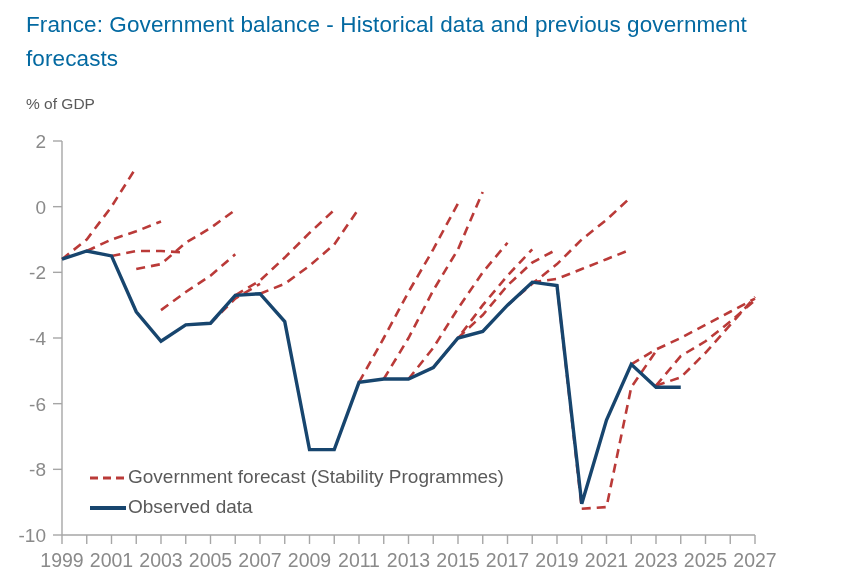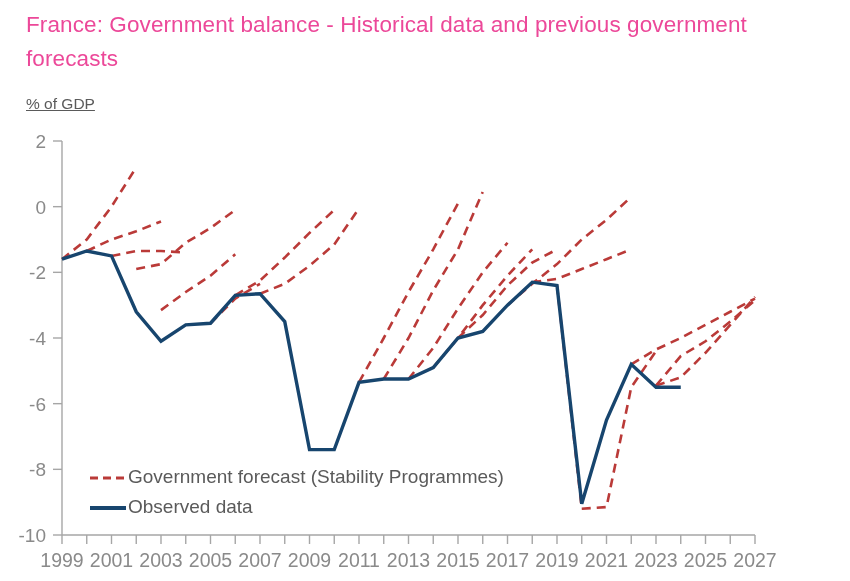--- a/index.html
+++ b/index.html
@@ -11,31 +11,30 @@
     position:relative;
   }
   #chart-root{position:relative;width:850px;height:581px;}
 
   .title{
     position:absolute;
     left:26px; top:8px;
     width:790px;
     font-size:22.5px;
     line-height:34px;
-    color:#ec4899;
+    color:#0369a1;
     font-weight:400;
     letter-spacing:0.1px;
   }
   .subtitle{
     position:absolute;
     left:26px; top:95px;
     font-size:15.5px;
     color:#5a5a5a;
     font-weight:400;
-    text-decoration:underline;
   }
 
   .plot{
     position:absolute;
     left:0; top:0;
     width:850px; height:581px;
   }
   svg{display:block;}
 
   .ytick-label{

